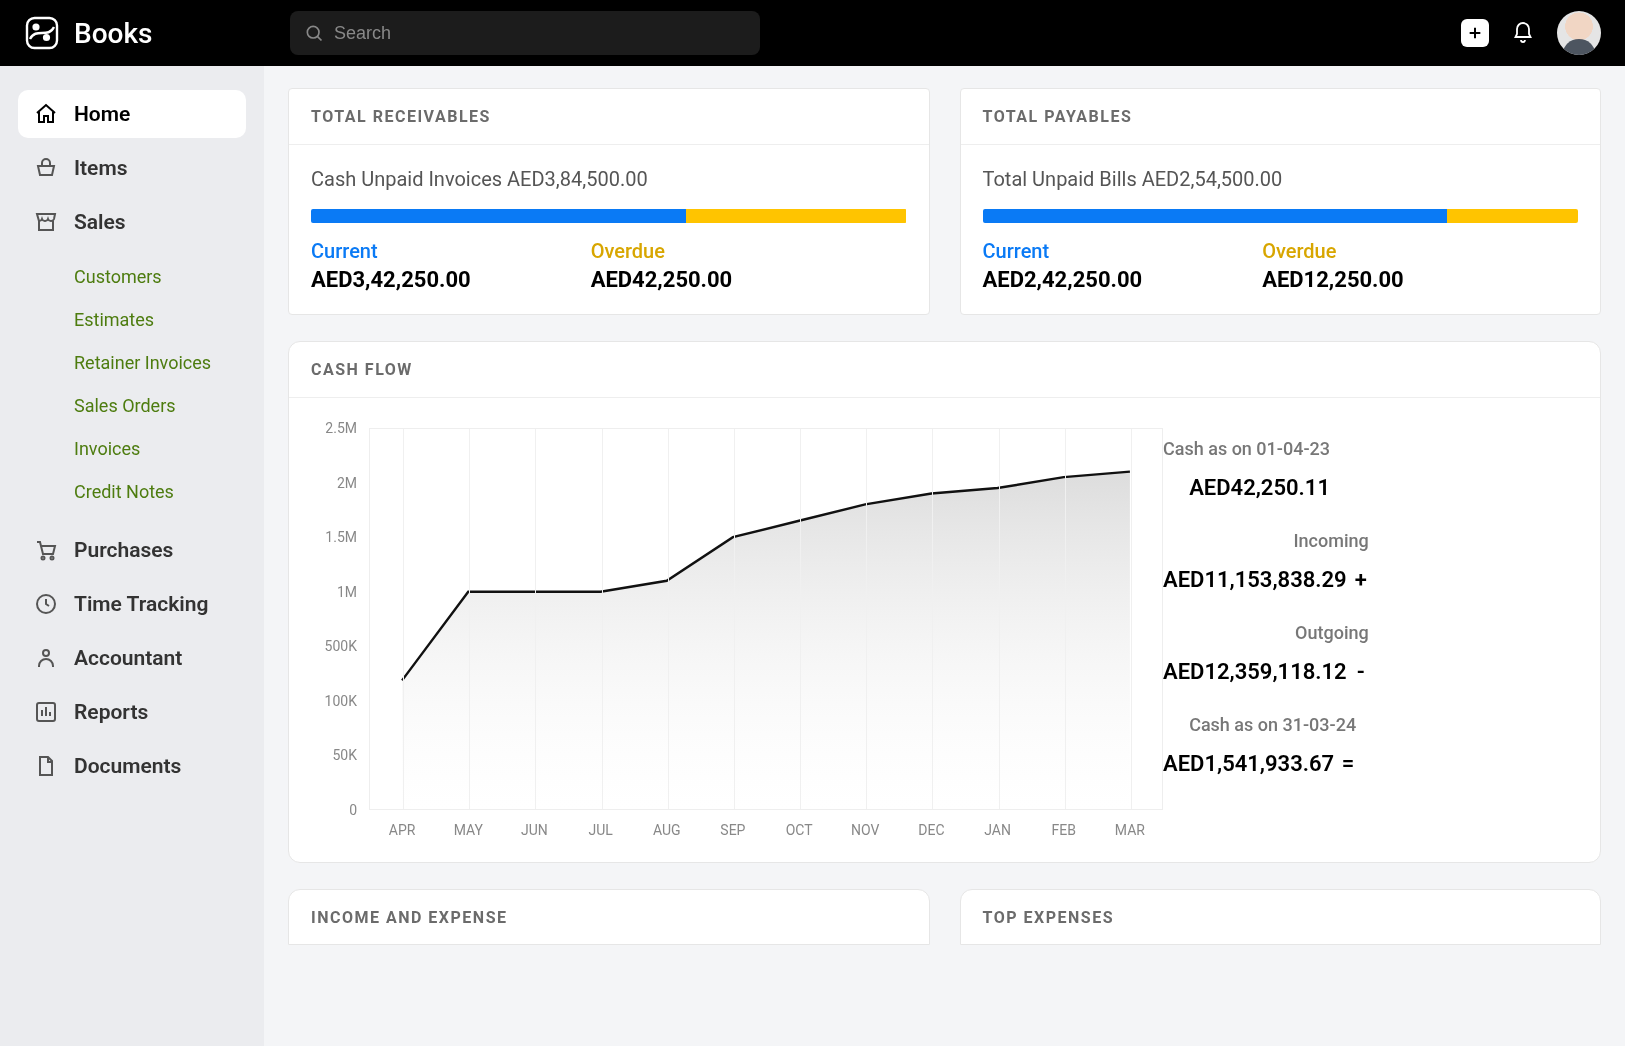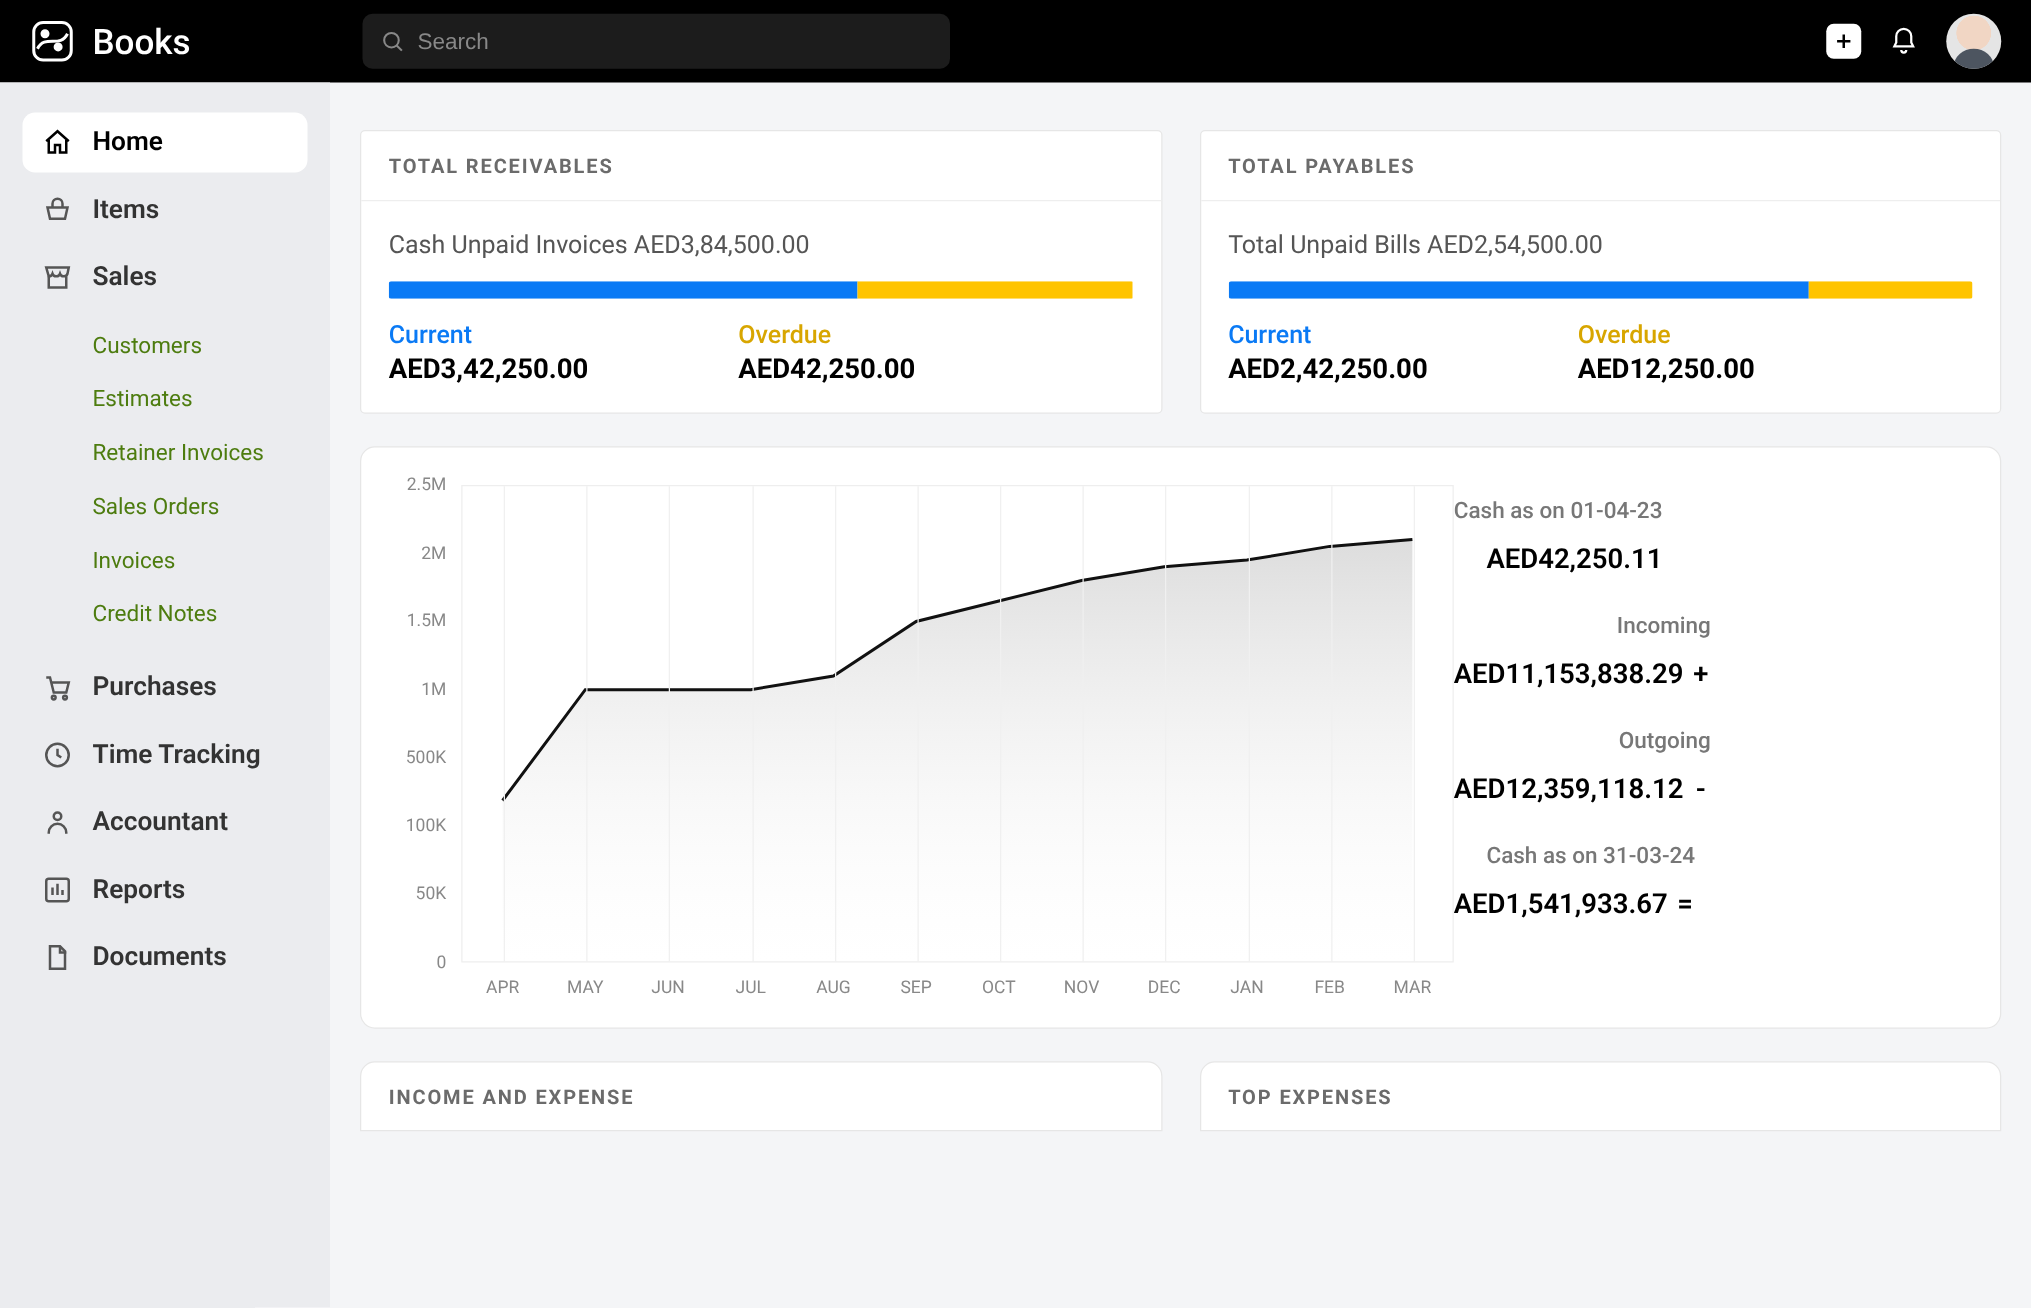--- a/index.html
+++ b/index.html
@@ -132,21 +132,20 @@
     flex:1;
     padding: 22px 24px;
     overflow:auto;
   }
   .top-cards { display:flex; gap: 30px; }
   .card {
     flex:1;
     background:#fff;
     border:1px solid #e6e6e6;
     border-radius: 4px;
-    margin-top: 16px;
   }
   .card-header{
     padding: 18px 22px;
     border-bottom:1px solid #eee;
   }
   .card-title{
     font-size:16px; font-weight:700; letter-spacing:1.5px;
     color:#6b6b6b;
     text-transform:uppercase;
   }
@@ -391,20 +390,23 @@
             <div class="amt-block">
               <div class="amt-label lbl-overdue">Overdue</div>
               <div class="amt-value">AED12,250.00</div>
             </div>
           </div>
         </div>
       </div>
     </div>
 
     <div class="cashflow-card">
+      <div class="card-header">
+          <div class="card-title">CASH FLOW</div>
+        </div>
       <div class="cf-body">
         <div class="chart-area" id="chart-area">
           <div class="plot-frame" id="plot-frame">
               <div class="v-grid" style="left: 33.0833px;"></div>
               <div class="v-grid" style="left: 99.25px;"></div>
               <div class="v-grid" style="left: 165.417px;"></div>
               <div class="v-grid" style="left: 231.583px;"></div>
               <div class="v-grid" style="left: 297.75px;"></div>
               <div class="v-grid" style="left: 363.917px;"></div>
               <div class="v-grid" style="left: 430.083px;"></div>

